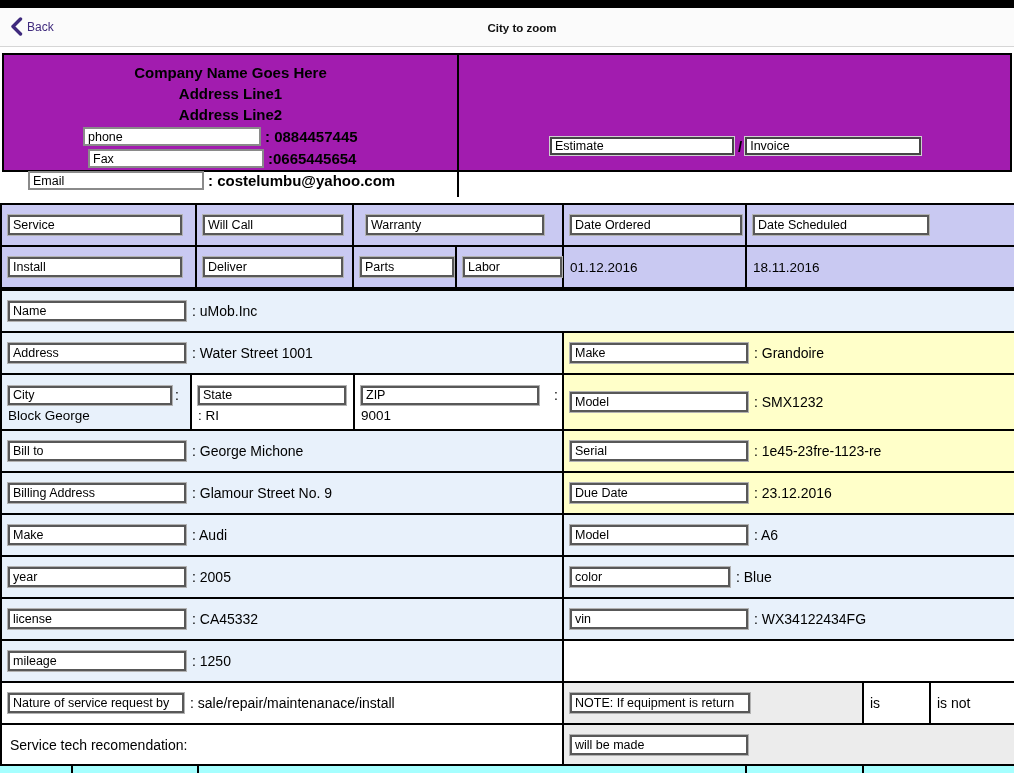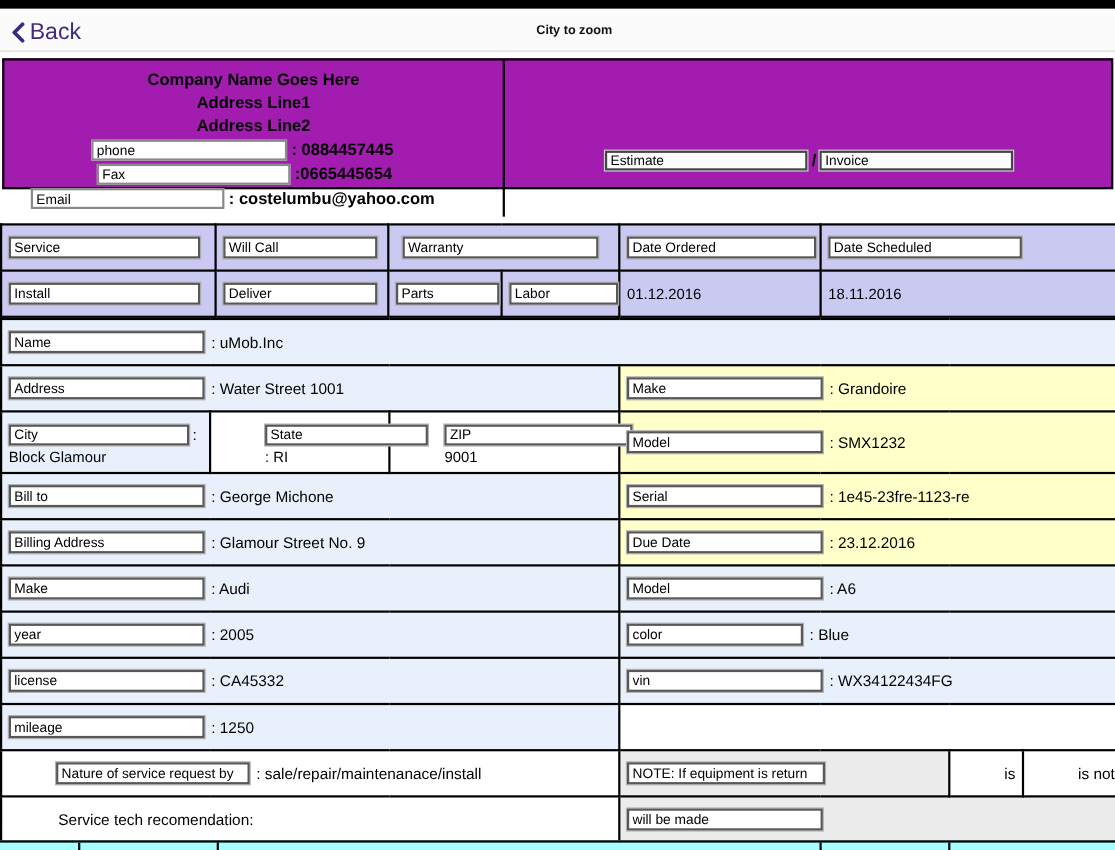--- a/index.html
+++ b/index.html
@@ -4,21 +4,21 @@
 <style>
   * { margin:0; padding:0; box-sizing:border-box; }
   html,body { background:#fff; }
   body { font-family:"Liberation Sans", sans-serif; color:#000; }
   #page { position:relative; width:1014px; height:773px; overflow:hidden; background:#fff; }
 
   
   .topstrip { position:absolute; left:0; top:0; width:1014px; height:8px; background:#000; }
   .navbar { position:absolute; left:0; top:8px; width:1014px; height:39px; background:#fbfbfb; border-bottom:1px solid #d6d6d6; }
   .backbtn { position:absolute; left:10px; top:9px; display:flex; align-items:center; gap:4px; cursor:pointer; }
-  .backbtn span { color:#3f2a7d; font-size:21px; }
+  .backbtn span { color:#3f2a7d; font-size:12px; }
   .pinchhint { position:absolute; left:522px; top:14px; transform:translateX(-50%); font-size:11.5px; font-weight:bold; color:#111; }
 
   
   .headerbox { position:absolute; left:2px; top:53px; width:1010px; height:119px; border:2px solid #000; background:#a21caf; }
   .hleft { position:absolute; left:0; top:0; width:453px; height:142px; }
   .hright { position:absolute; left:453px; top:0; width:555px; height:142px; border-left:2px solid #000; }
   .hline { position:absolute; width:453px; text-align:center; font-weight:bold; font-size:15px; }
   .hrow { position:absolute; display:flex; align-items:center; }
   .hval { font-weight:bold; font-size:15px; margin-left:4px; white-space:pre; }
 
@@ -32,21 +32,21 @@
   table.grid td { border:2px solid #000; padding:0; vertical-align:middle; }
   #svcgrid { left:0; top:203px; width:1014px; }
   #svcgrid td { background:#c9c9f2; height:42px; }
   .cellpad { display:flex; align-items:center; padding-left:6px; }
   .dateval { font-size:13.5px; padding-left:6px; }
 
   
   #maintable { left:0; top:289px; width:1014px; }
   #maintable td { background:#e8f1fb; height:42px; }
   #maintable td.yellow { background:#ffffc9; }
-  #maintable td.white { background:#ffffff;padding-left:43px; }
+  #maintable td.white { background:#ffffff; }
   #maintable td.gray { background:#ececec;margin-left:12px; }
   .val { font-size:14px; margin-left:6px; white-space:pre; }
   .stack { padding:4px 0 0 6px; }
   .stack .line2 { font-size:13.5px; margin-top:3px; white-space:pre; }
   .ziprow { display:flex; align-items:center; justify-content:space-between; padding-right:4px; }
 
   
   .cyanstrip { position:absolute; left:0; top:764px; width:1014px; height:9px; background:#a6ffff; border-top:2px solid #000; }
   .cyandiv { position:absolute; top:0; width:2px; height:9px; background:#000; }
 </style>
@@ -198,21 +198,21 @@
           </td>
     </tr>
 
     <tr style="height:56px;">
       <td style="height:56px;">
             <div class="stack">
         <div style="display:flex;align-items:center;">
           <input class="fbox" style="width: 164px; height: 19px;" value="City">
           <span class="val" style="margin-left:3px;">:</span>
         </div>
-        <div class="line2">Block Glamour</div>
+        <div class="line2">Block George</div>
             </div>
           </td>
       <td class="white" style="height:56px;">
             <div class="stack">
         <input class="fbox" style="width: 148px; height: 19px;" value="State">
         <div class="line2">: RI</div></div>
           </td>
       <td class="white" style="height:56px;">
             <div class="stack">
         <div class="ziprow">

